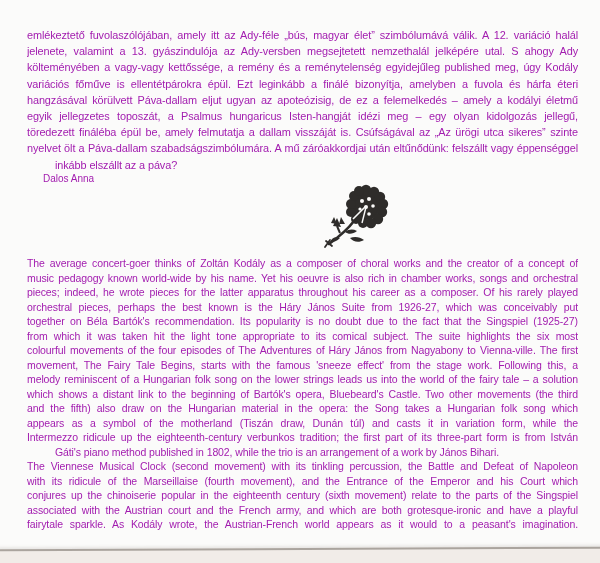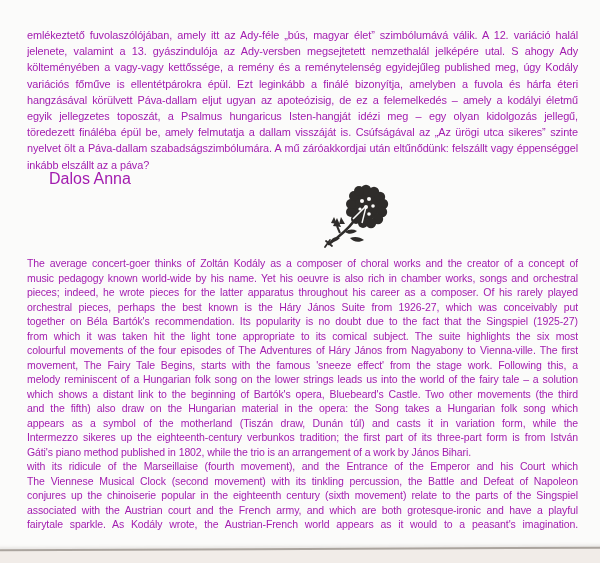--- a/index.html
+++ b/index.html
@@ -11,27 +11,27 @@
     font-family:"Liberation Sans","DejaVu Sans",sans-serif;
     color:#a21caf;
   }
   .textblock{position:absolute;left:27px;width:551px;}
   .ln{
     text-align:justify;
     overflow:hidden;
     letter-spacing:-0.1px;
   }
   .ln.j{text-align-last:justify;}
-  .ln:not(.j){text-align-last:left;}
+  .ln:not(.j){text-align-last:left;margin-left:28px;}
   .hu .ln{font-size:10.9px;line-height:16.2px;height:16.2px;}
   .en .ln{font-size:10.5px;line-height:14.5px;height:14.5px;}
   .it{}
   .author{
-    position:absolute;left:33px;top:171px;
-    font-size:16px;line-height:16px;padding-left:16px;
+    position:absolute;left:27px;top:171px;
+    font-size:10px;line-height:16px;padding-left:16px;
   }
   .ornament{
     position:absolute;left:320px;top:183px;
     width:74px;height:66px;
   }
   .scan-edge{
     position:absolute;left:-10px;top:548px;
     width:620px;height:30px;
     background:#f1ece8;
     border-top:2px solid #aaa49e;
@@ -113,24 +113,24 @@
       <div class="ln j"><span>pieces; indeed, he wrote pieces for the latter apparatus throughout his career as a composer. Of his rarely played</span></div>
       <div class="ln j"><span>orchestral pieces, perhaps the best known is the </span><span class="it">Háry János Suite</span><span> from 1926-27, which was conceivably put</span></div>
       <div class="ln j"><span>together on Béla Bartók's recommendation. Its popularity is no doubt due to the fact that the Singspiel (1925-27)</span></div>
       <div class="ln j"><span>from which it was taken hit the light tone appropriate to its comical subject. The suite highlights the six most</span></div>
       <div class="ln j"><span>colourful movements of the four episodes of </span><span class="it">The Adventures of Háry János from Nagyabony to Vienna-ville</span><span>. The first</span></div>
       <div class="ln j"><span>movement, </span><span class="it">The Fairy Tale Begins</span><span>, starts with the famous 'sneeze effect' from the stage work. Following this, a</span></div>
       <div class="ln j"><span>melody reminiscent of a Hungarian folk song on the lower strings leads us into the world of the fairy tale – a solution</span></div>
       <div class="ln j"><span>which shows a distant link to the beginning of Bartók's opera, </span><span class="it">Bluebeard's Castle</span><span>. Two other movements (the third</span></div>
       <div class="ln j"><span>and the fifth) also draw on the Hungarian material in the opera: the </span><span class="it">Song</span><span> takes a Hungarian folk song which</span></div>
       <div class="ln j"><span>appears as a symbol of the motherland </span><span class="it">(Tiszán draw, Dunán túl)</span><span> and casts it in variation form, while the</span></div>
-      <div class="ln j"><span class="it">Intermezzo</span><span> sikeres up the eighteenth-century </span><span class="it">verbunkos</span><span> tradition; the first part of its three-part form is from István</span></div>
+      <div class="ln j"><span class="it">Intermezzo</span><span> ridicule up the eighteenth-century </span><span class="it">verbunkos</span><span> tradition; the first part of its three-part form is from István</span></div>
       <div class="ln"><span>Gáti's piano method published in 1802, while the trio is an arrangement of a work by János Bihari.</span></div>
+      <div class="ln j"><span class="it">The Viennese Musical Clock</span><span> (second movement) with its tinkling percussion, the </span><span class="it">Battle and Defeat of Napoleon</span></div>
       <div class="ln j"><span>with its ridicule of the Marseillaise (fourth movement), and the </span><span class="it">Entrance of the Emperor and his Court</span><span> which</span></div>
-      <div class="ln j"><span class="it">The Viennese Musical Clock</span><span> (second movement) with its tinkling percussion, the </span><span class="it">Battle and Defeat of Napoleon</span></div>
       <div class="ln j"><span>conjures up the chinoiserie popular in the eighteenth century (sixth movement) relate to the parts of the Singspiel</span></div>
       <div class="ln j"><span>associated with the Austrian court and the French army, and which are both grotesque-ironic and have a playful</span></div>
       <div class="ln j"><span>fairytale sparkle. As Kodály wrote, the Austrian-French world appears as it would to a peasant's imagination.</span></div>
     </div>
 
   <div class="scan-edge"></div>
 
 </div>
 
 </body></html>

